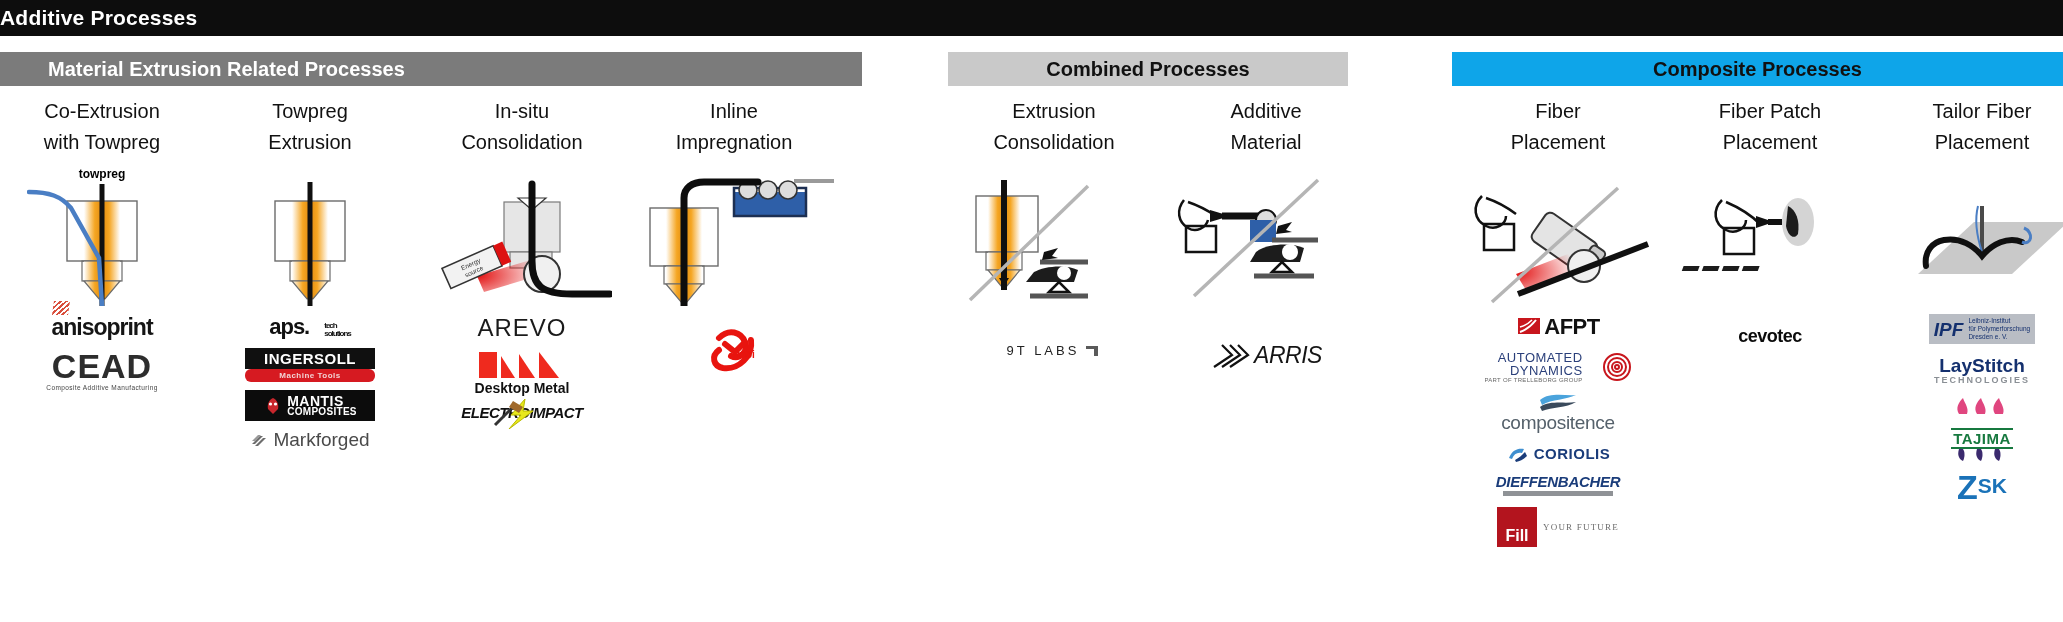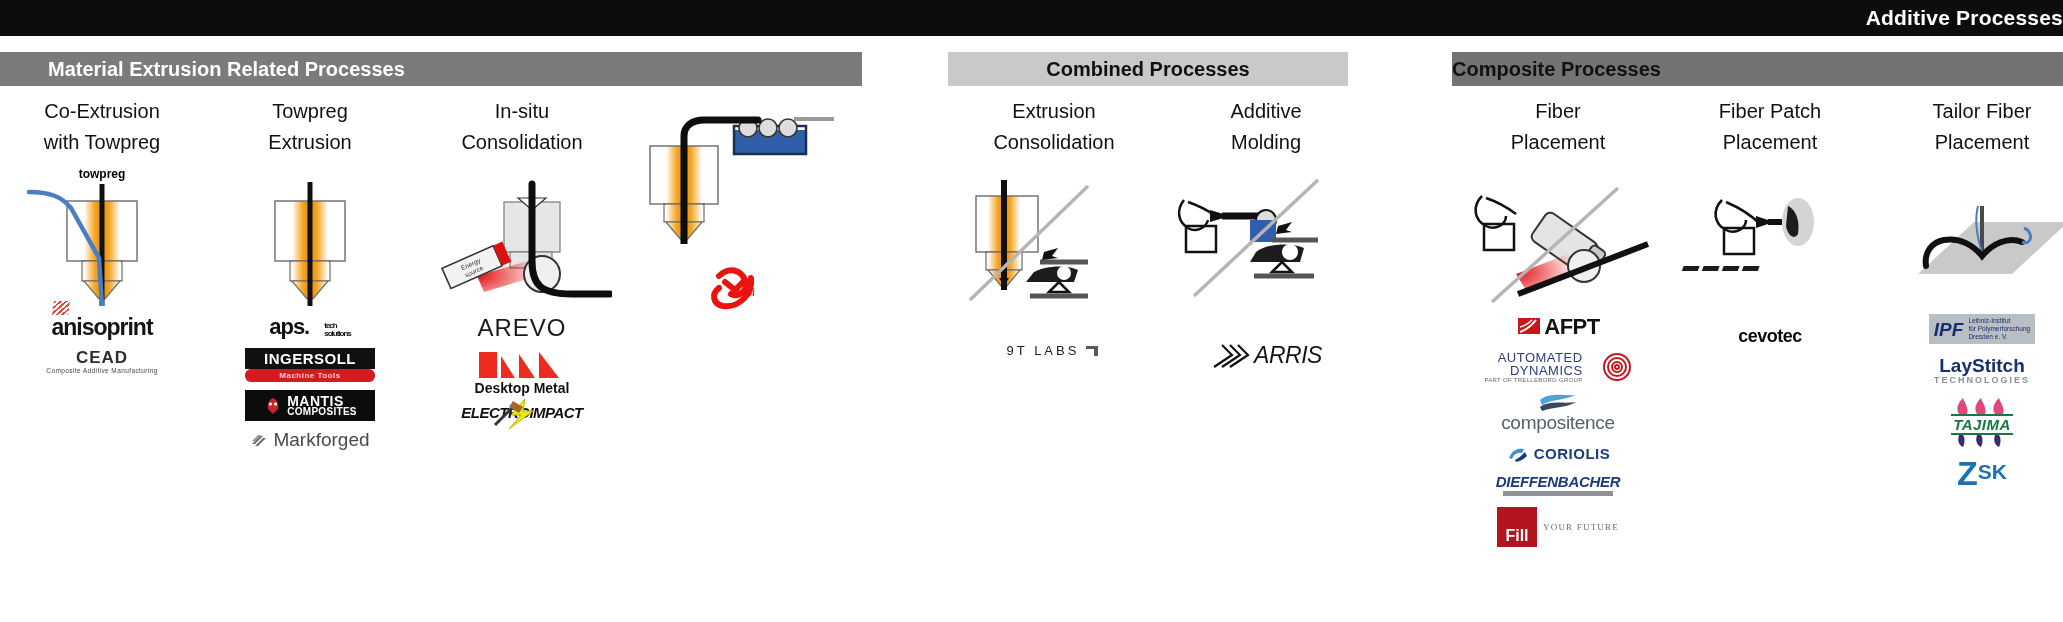--- a/index.html
+++ b/index.html
@@ -6,51 +6,51 @@
   body{
     width:2063px;height:622px;
     background:#ffffff;
     font-family:"Liberation Sans", sans-serif;
     overflow:hidden;
     position:relative;
   }
   .banner{
     position:absolute;left:0;top:0;width:2063px;height:36px;
     background:#0d0d0d;color:#ffffff;
-    display:flex;align-items:center;justify-content:flex-end;
+    display:flex;align-items:center;justify-content:flex-start;
     font-weight:bold;font-size:21px;letter-spacing:.2px;
   }
   .groups{
     position:absolute;left:0;top:52px;width:2063px;height:34px;
   }
   .grp{
     position:absolute;top:0;height:34px;
     display:flex;align-items:center;
     font-weight:bold;font-size:20px;
   }
   .grp-a{left:0;width:862px;background:#7b7b7b;color:#ffffff;justify-content:flex-start;padding-left:48px;box-sizing:border-box;}
   .grp-b{left:948px;width:400px;background:#c9c9c9;color:#111111;justify-content:center;}
-  .grp-c{left:1452px;width:611px;background:#737373;color:#111111;}
+  .grp-c{left:1452px;width:611px;background:#0ea5e9;color:#111111;justify-content:center;}
 
   .cols{position:absolute;left:0;top:96px;width:2063px;height:526px;}
   .col{position:absolute;top:0;width:212px;text-align:center;}
   .col .ttl{
     font-size:20px;line-height:31px;color:#111111;font-weight:normal;
     white-space:pre-line;
   }
   .fig{height:142px;margin-top:8px;position:relative;}
   .fig svg{display:block;margin:0 auto;}
   .logos{margin-top:6px;display:flex;flex-direction:column;align-items:center;gap:8px;}
   .logo{display:flex;align-items:center;justify-content:center;}
 
   
   .l-aniso{font-size:23px;font-weight:bold;color:#151515;letter-spacing:-1px;position:relative;}
   .l-aniso .mark{position:absolute;left:2px;top:-13px;width:16px;height:14px;
      background:repeating-linear-gradient(135deg,#d94f3d 0 2px,transparent 2px 4px);transform:skewX(-8deg);}
-  .l-cead{font-size:17px;font-weight:bold;color:#2d2d2d;letter-spacing:1px;line-height:1;text-align:right;}
+  .l-cead{font-size:34px;font-weight:bold;color:#2d2d2d;letter-spacing:1px;line-height:1;text-align:right;}
   .l-cead-sub{font-size:6.5px;color:#444;letter-spacing:.4px;margin-top:1px;}
   .l-aps{font-size:22px;font-weight:bold;color:#111;letter-spacing:-1px;display:flex;align-items:flex-end;}
   .l-aps .small{font-size:8px;line-height:8px;font-weight:bold;text-align:left;margin-left:15px;margin-bottom:2px;}
   .l-ing{width:130px;}
   .l-ing .top{background:#101010;color:#fff;font-size:15px;font-weight:bold;letter-spacing:.5px;padding:2px 0;}
   .l-ing .bot{background:#d61a21;color:#f2d3d4;font-size:8px;font-weight:bold;padding:2px 0;letter-spacing:.5px;border-radius:6px;}
   .l-mantis{background:#0c0c0c;color:#fff;width:130px;padding:5px 0;display:flex;align-items:center;justify-content:center;gap:4px;}
   .l-mantis .t1{font-size:14px;font-weight:bold;line-height:12px;letter-spacing:.5px;}
   .l-mantis .t2{font-size:10px;font-weight:bold;line-height:9px;letter-spacing:.3px;}
   .l-mark{font-size:19px;color:#4a4a4a;display:flex;align-items:center;gap:4px;}
@@ -71,21 +71,21 @@
   .l-fill{display:flex;align-items:center;gap:6px;}
   .l-fill .sq{background:#b3141e;color:#fff;width:40px;height:40px;display:flex;align-items:flex-end;justify-content:center;font-size:16px;font-weight:bold;padding-bottom:2px;box-sizing:border-box;}
   .l-fill .yf{font-size:9px;color:#6d6d6d;letter-spacing:1.2px;font-family:Liberation Serif, serif;}
   .l-cevo{font-size:18px;font-weight:bold;color:#0b0b0b;letter-spacing:-.5px;}
   .l-ipf{background:#b9bdc4;display:flex;align-items:center;gap:5px;padding:3px 5px;}
   .l-ipf .badge{font-size:19px;font-weight:bold;font-style:italic;color:#14306e;line-height:1;}
   .l-ipf .txt{font-size:6.5px;color:#14306e;line-height:8px;text-align:left;}
   .l-lay{color:#14306e;font-size:19px;font-weight:bold;line-height:18px;}
   .l-lay-sub{font-size:9px;color:#8a8f95;letter-spacing:2px;font-weight:bold;}
   .l-taj{position:relative;}
-  .l-taj .word{font-size:15px;font-weight:bold;font-style:italic;color:#17793f;letter-spacing:.5px;border-top:2px solid #17793f;border-bottom:2px solid #17793f;padding:0 2px;}
+  .l-taj .word{font-size:15px;font-weight:bold;color:#17793f;letter-spacing:.5px;border-top:2px solid #17793f;border-bottom:2px solid #17793f;padding:0 2px;margin-top:14px;}
   .l-zsk{color:#1a72b8;font-weight:bold;line-height:.82;text-align:center;}
   .l-zsk .z{font-size:34px;display:block;}
   .l-zsk .sk{font-size:21px;display:block;margin-top:-4px;}
 </style>
 </head>
 <body>
 
 <div class="banner">
   <span>Additive Processes</span>
 </div>
@@ -233,20 +233,22 @@
           <polygon points="50,0 36,16 46,16 34,30 58,12 48,12" fill="#e8e81c" stroke="#b9b900" stroke-width="1"></polygon>
           <path d="M20,26 L40,6" stroke="#333" stroke-width="3"></path>
           <path d="M38,2 L48,8 L44,14 L34,8 Z" fill="#a06a2c"></path>
         </svg>
         <span class="l-ei">ELECTROIMPACT</span>
       </div>
     </div>
   </div>
 
   <div class="col" style="left:628px">
+    <div class="ttl">Inline
+Impregnation</div>
     <div class="fig">
       <svg width="200" height="140" viewBox="0 0 200 140">
         <rect x="32" y="42" width="36" height="58" fill="url(#heat1)"></rect>
         <rect x="16" y="42" width="68" height="58" fill="none" stroke="#6b6b6b" stroke-width="1.4"></rect>
         <rect x="32" y="100" width="36" height="18" fill="url(#heat1)"></rect>
         <rect x="30" y="100" width="40" height="18" fill="none" stroke="#6b6b6b" stroke-width="1.2"></rect>
         <polygon points="32,118 68,118 53,136 47,136" fill="url(#heat1)" stroke="#6b6b6b" stroke-width="1.2"></polygon>
         <rect x="100" y="26" width="72" height="24" fill="#2e5fa8"></rect>
         <rect x="100" y="22" width="72" height="28" fill="none" stroke="#1c2f52" stroke-width="2.5"></rect>
         <circle cx="114" cy="24" r="9" fill="#ddd" stroke="#333" stroke-width="1.6"></circle>
@@ -297,21 +299,21 @@
         <span>9T LABS</span>
         <svg width="16" height="16" viewBox="0 0 16 16">
           <path d="M1,4 L13,4 L13,14 L9,14 L9,7 L1,7 Z" fill="#5a5a5a"></path>
         </svg>
       </div>
     </div>
   </div>
 
   <div class="col" style="left:1160px">
     <div class="ttl">Additive
-Molding</div>
+Material</div>
     <div class="fig">
       <svg width="200" height="140" viewBox="0 0 200 140">
         <path d="M18,34 C10,44 12,56 22,62 C30,67 40,62 42,54" fill="none" stroke="#111" stroke-width="2.5"></path>
         <path d="M22,36 C34,40 44,46 50,50" fill="none" stroke="#111" stroke-width="2.5"></path>
         <rect x="20" y="60" width="30" height="26" fill="none" stroke="#111" stroke-width="2.5"></rect>
         <polygon points="44,44 64,50 44,56" fill="#111"></polygon>
         <line x1="56" y1="50" x2="98" y2="50" stroke="#111" stroke-width="7"></line>
         <circle cx="100" cy="54" r="10" fill="#ddd" stroke="#111" stroke-width="2"></circle>
         <rect x="84" y="54" width="26" height="22" fill="#2e5fa8"></rect>
         <polygon points="112,60 126,56 120,64 126,66 110,68" fill="#111"></polygon>

